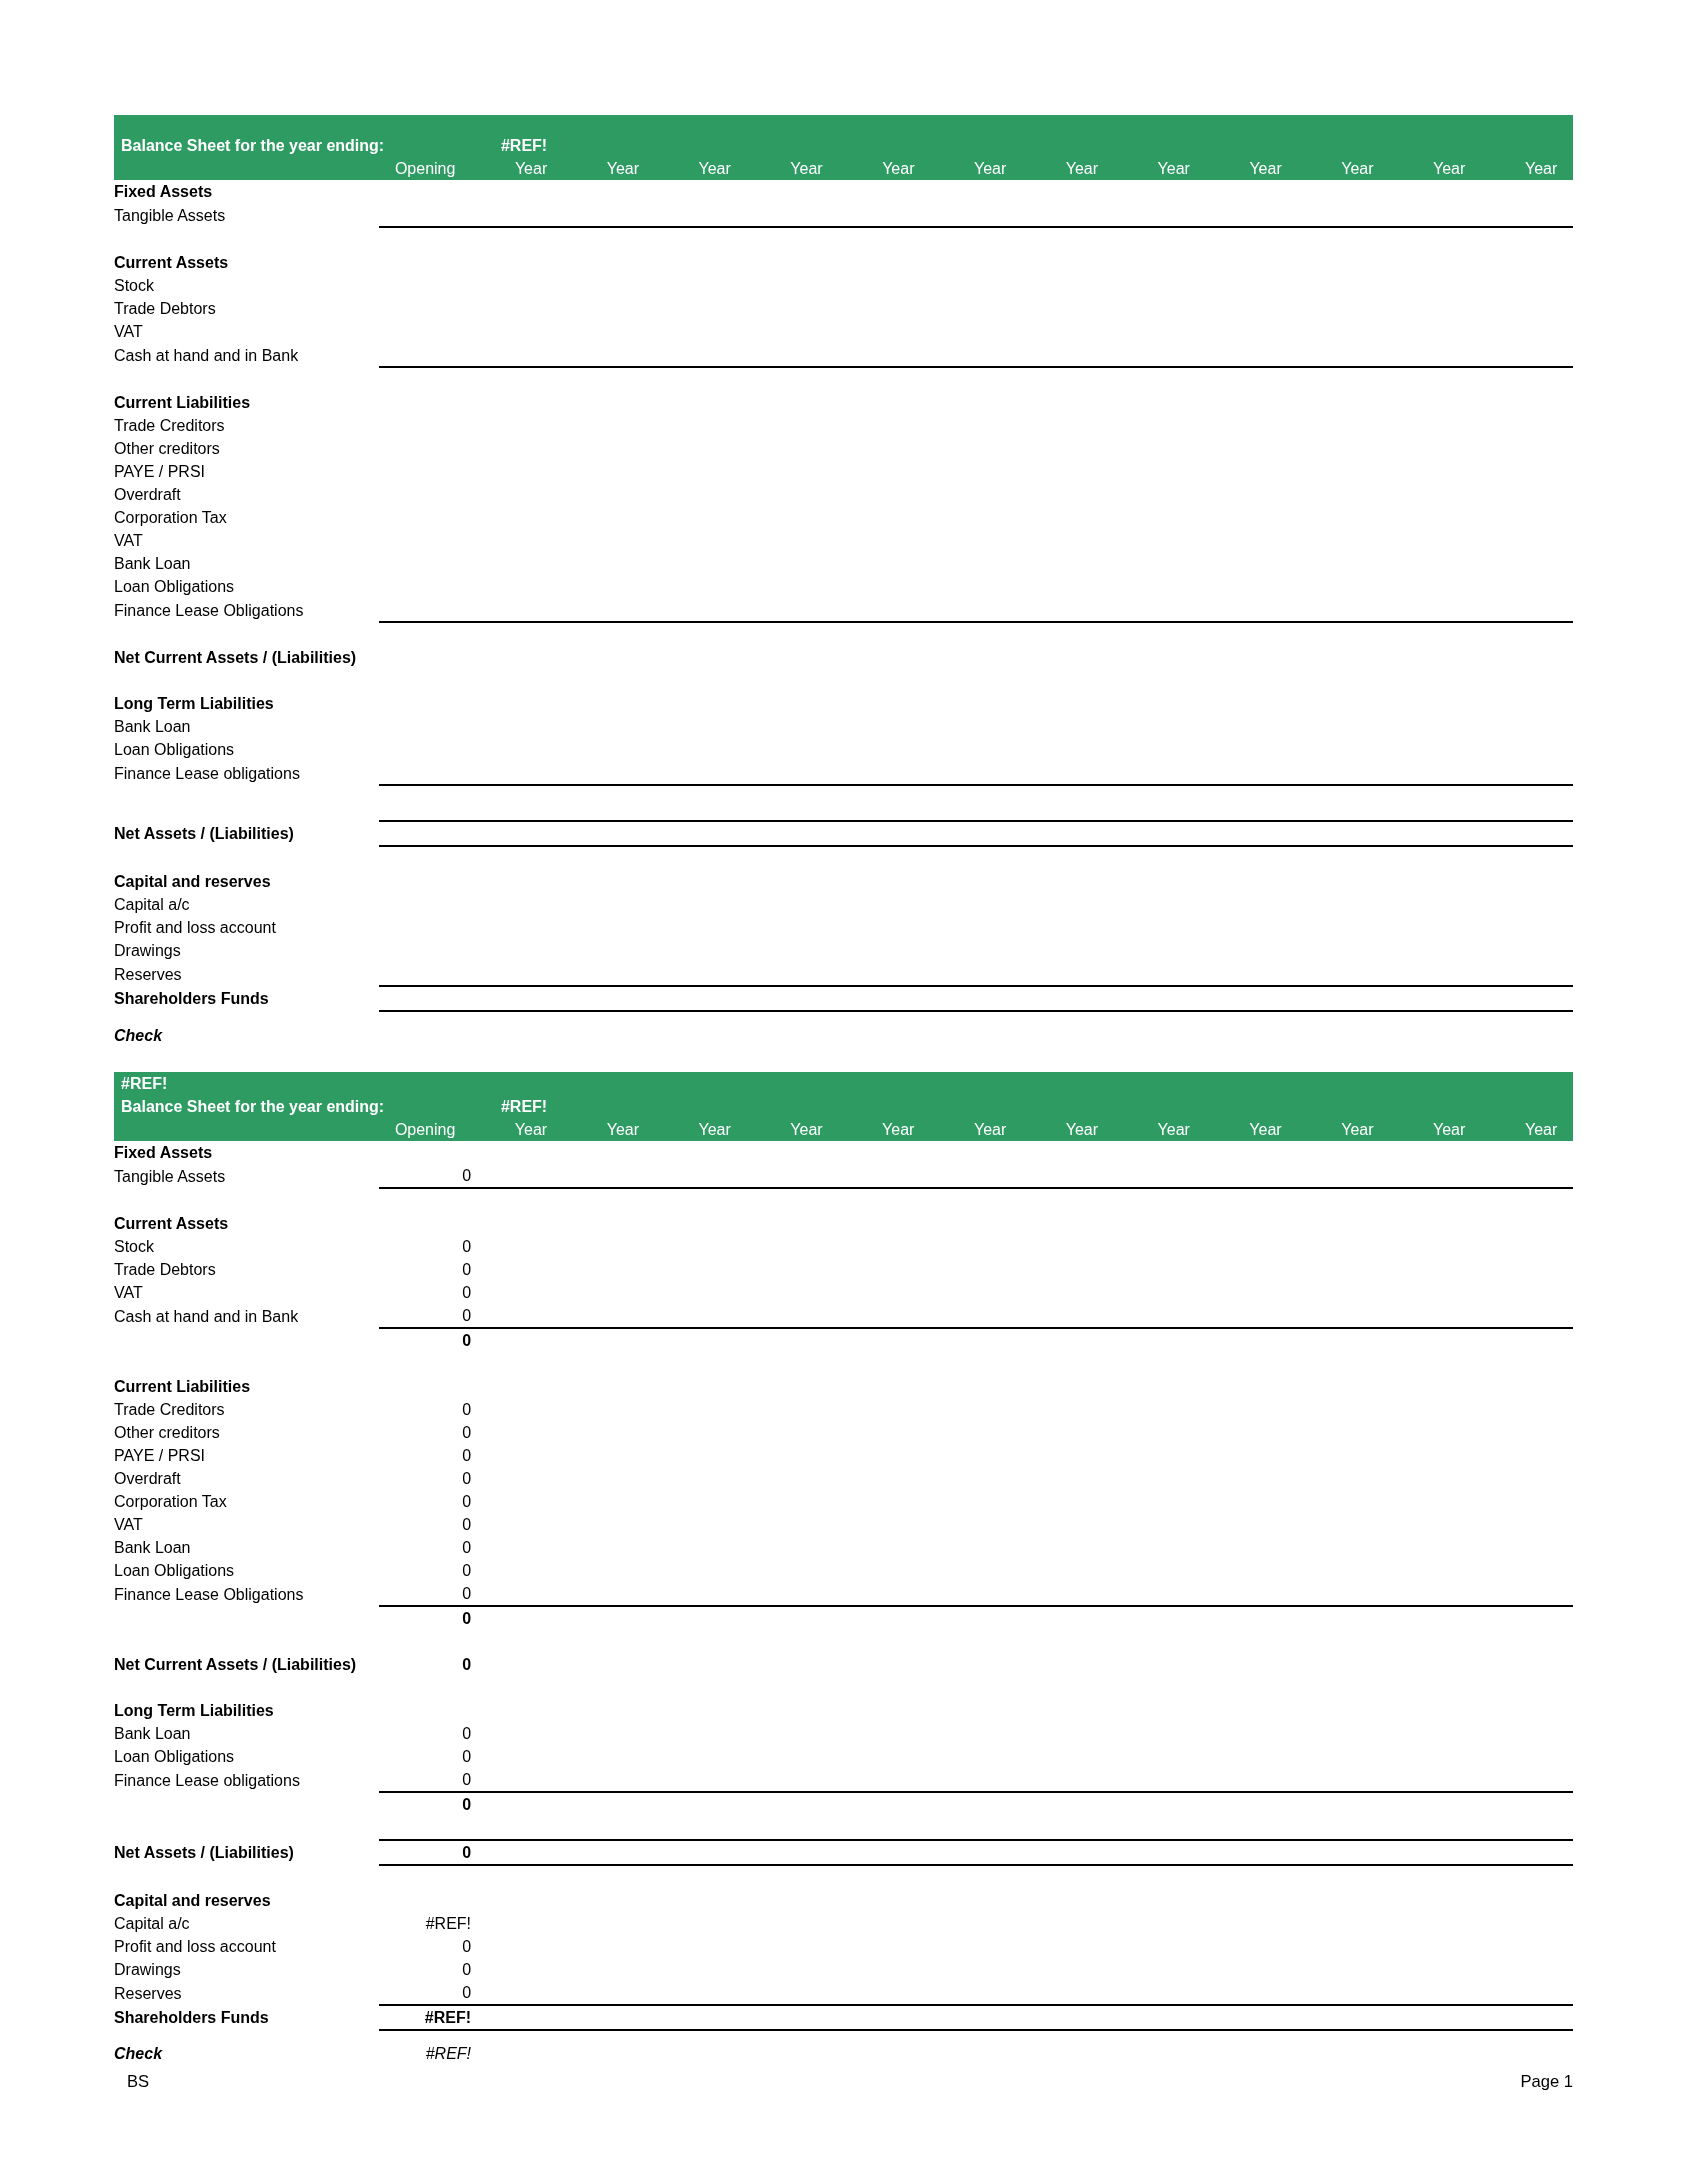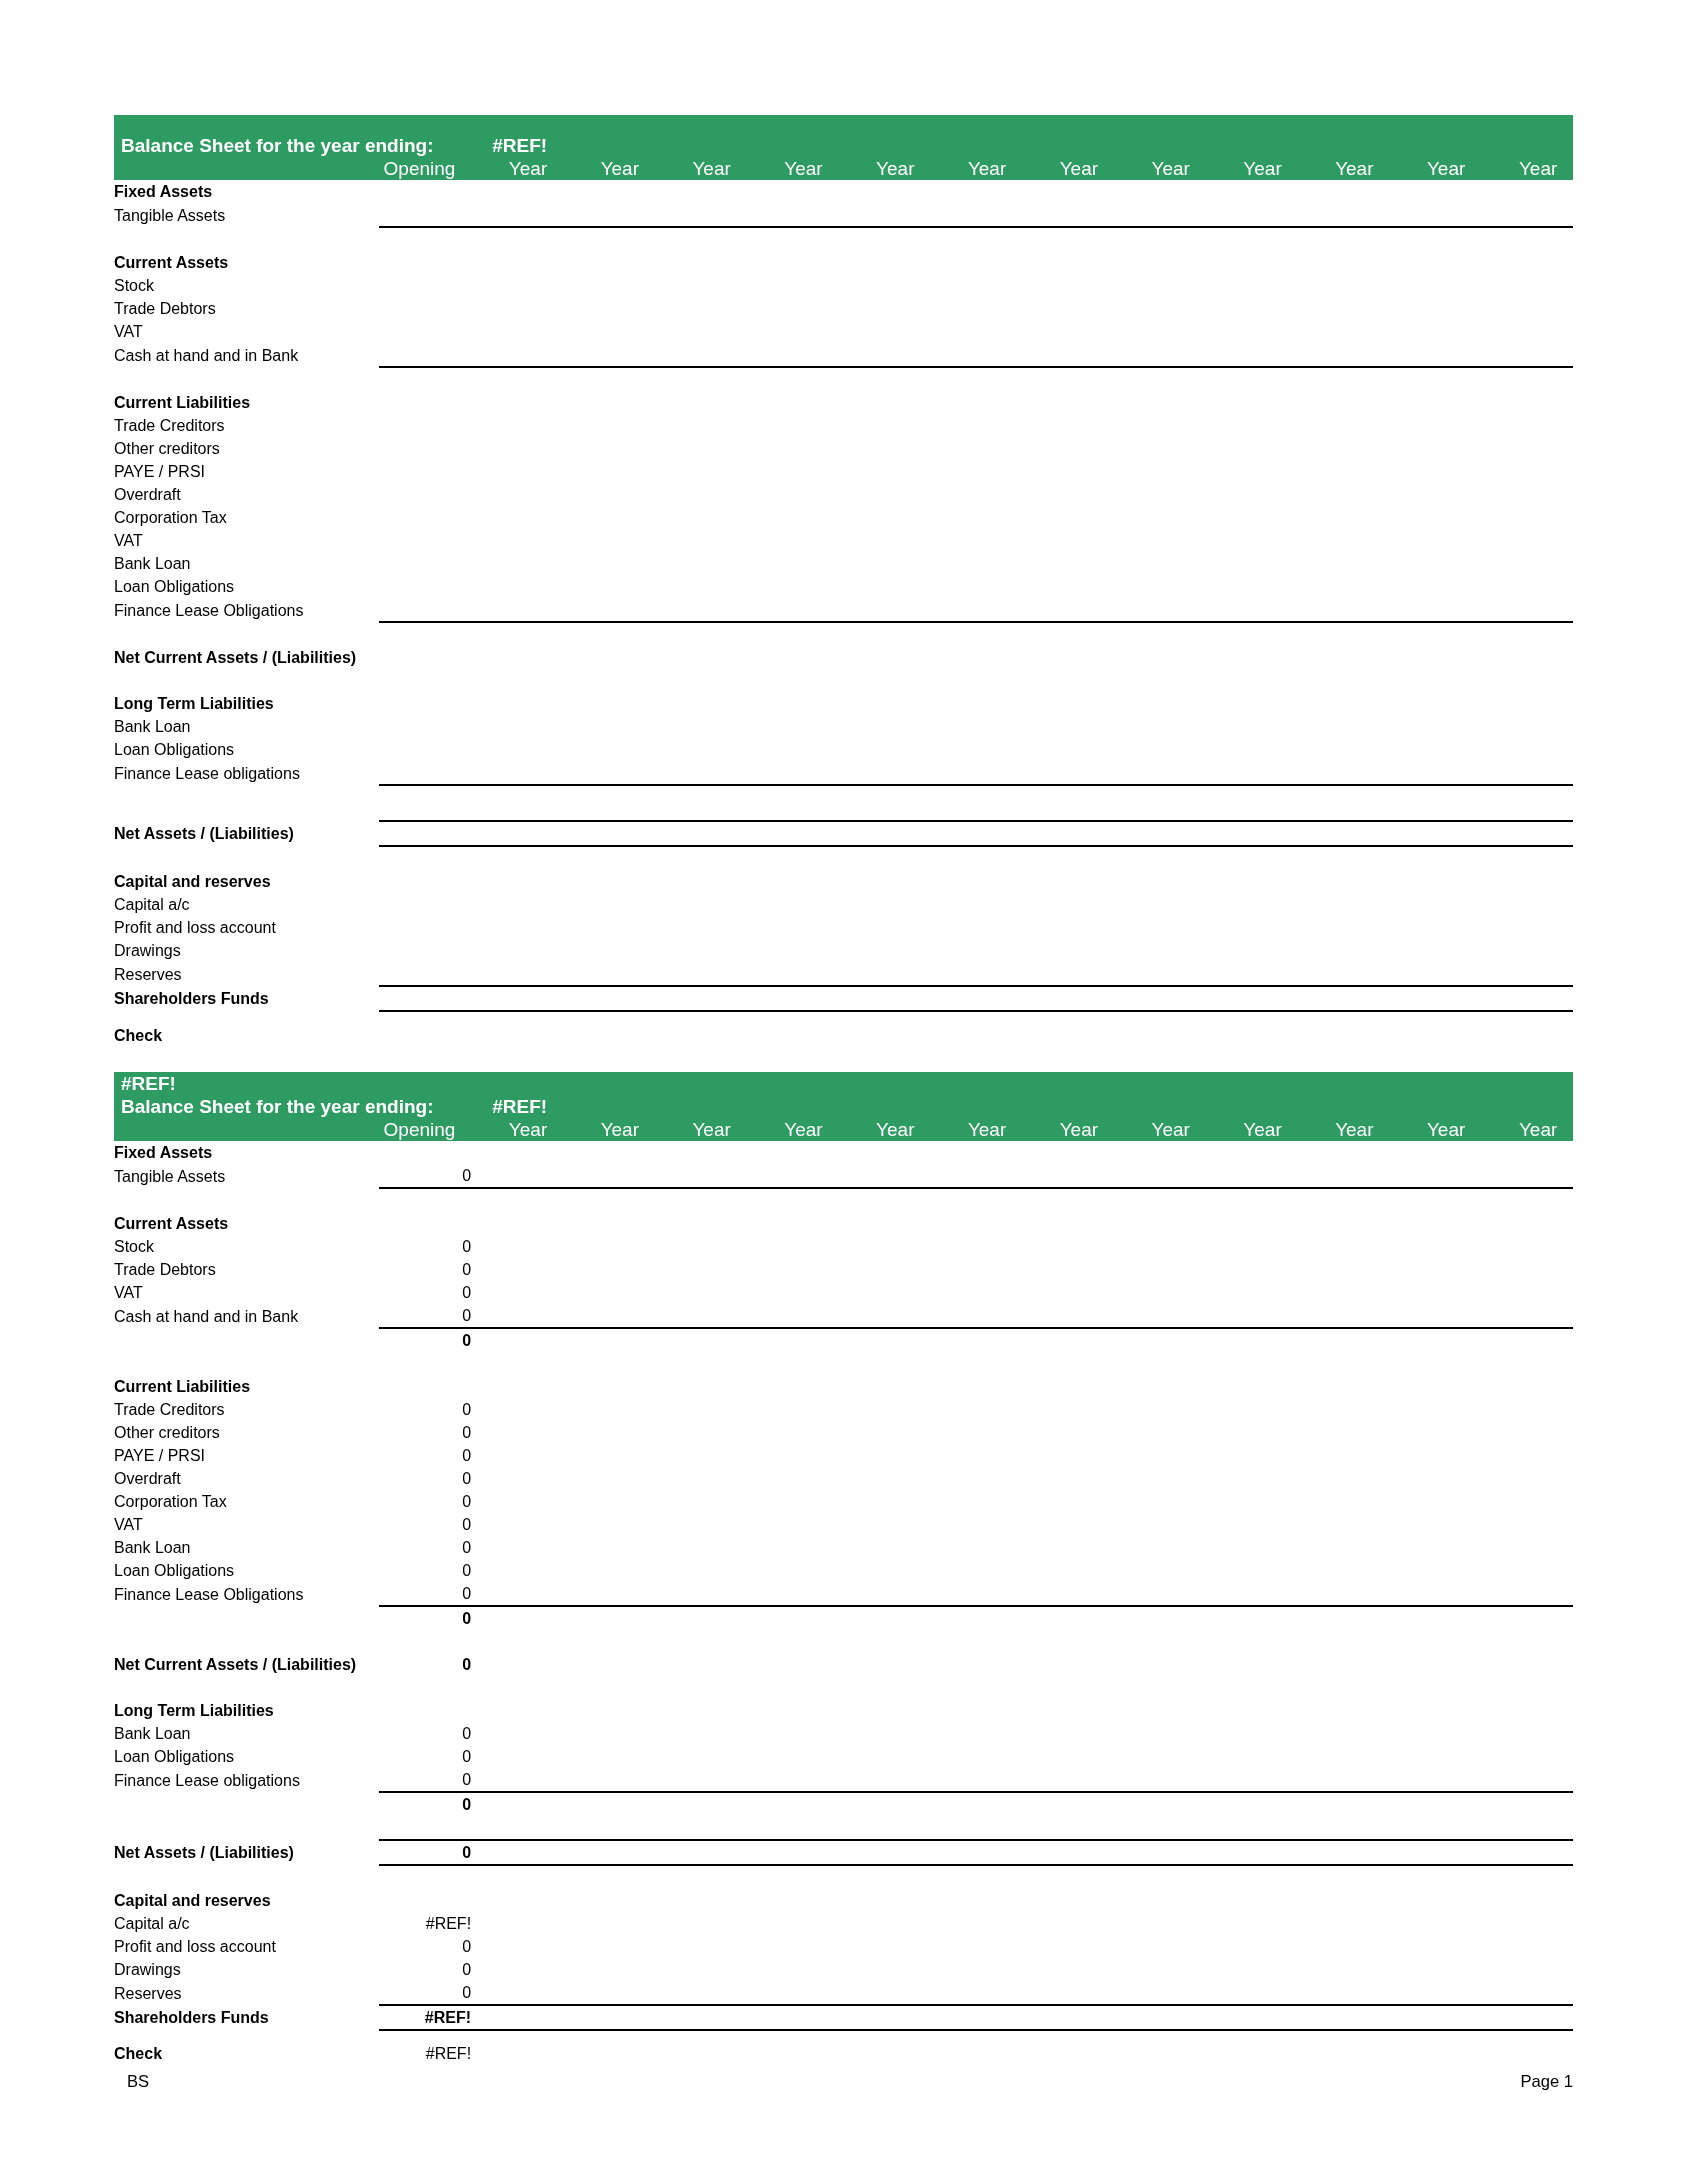--- a/index.html
+++ b/index.html
@@ -41,21 +41,21 @@
   .banner {
     background: #2E9B63;
     color: #ffffff;
   }
   .banner td {
     padding: 0;
     vertical-align: bottom;
     height: 23px;
     line-height: 23px;
     font-weight: bold;
-    font-size: 19px;
+    font-size: 16px;
   }
   .banner td.pad-row { height: 19px; }
   .banner .lbl {
     padding-left: 7px;
     white-space: nowrap;
   }
   .banner .num {
     text-align: right;
     padding-right: 15.7px;
     white-space: nowrap;
@@ -71,21 +71,21 @@
   .sheet tbody td {
     padding: 0;
     height: 23px;
     line-height: 23px;
     vertical-align: middle;
     font-size: 16px;
     white-space: nowrap;
   }
   td.label   { padding-left: 7px; }
   td.bold    { font-weight: bold; }
-  td.italic  { font-weight: bold; font-size: 15px; }
+  td.italic  { font-style: italic; font-weight: bold; font-size: 15px; }
   td.value   { text-align: right; padding-right: 15.7px; font-weight: normal; }
   td.value.bold { font-weight: bold; }
 
   tr.gap td { height: 23px; }
   tr.gap-sm td { height: 11.4px; }
 
   
   .rule-top    { border-top: 2.2px solid #000; }
   .rule-bottom { border-bottom: 2.2px solid #000; }
 

